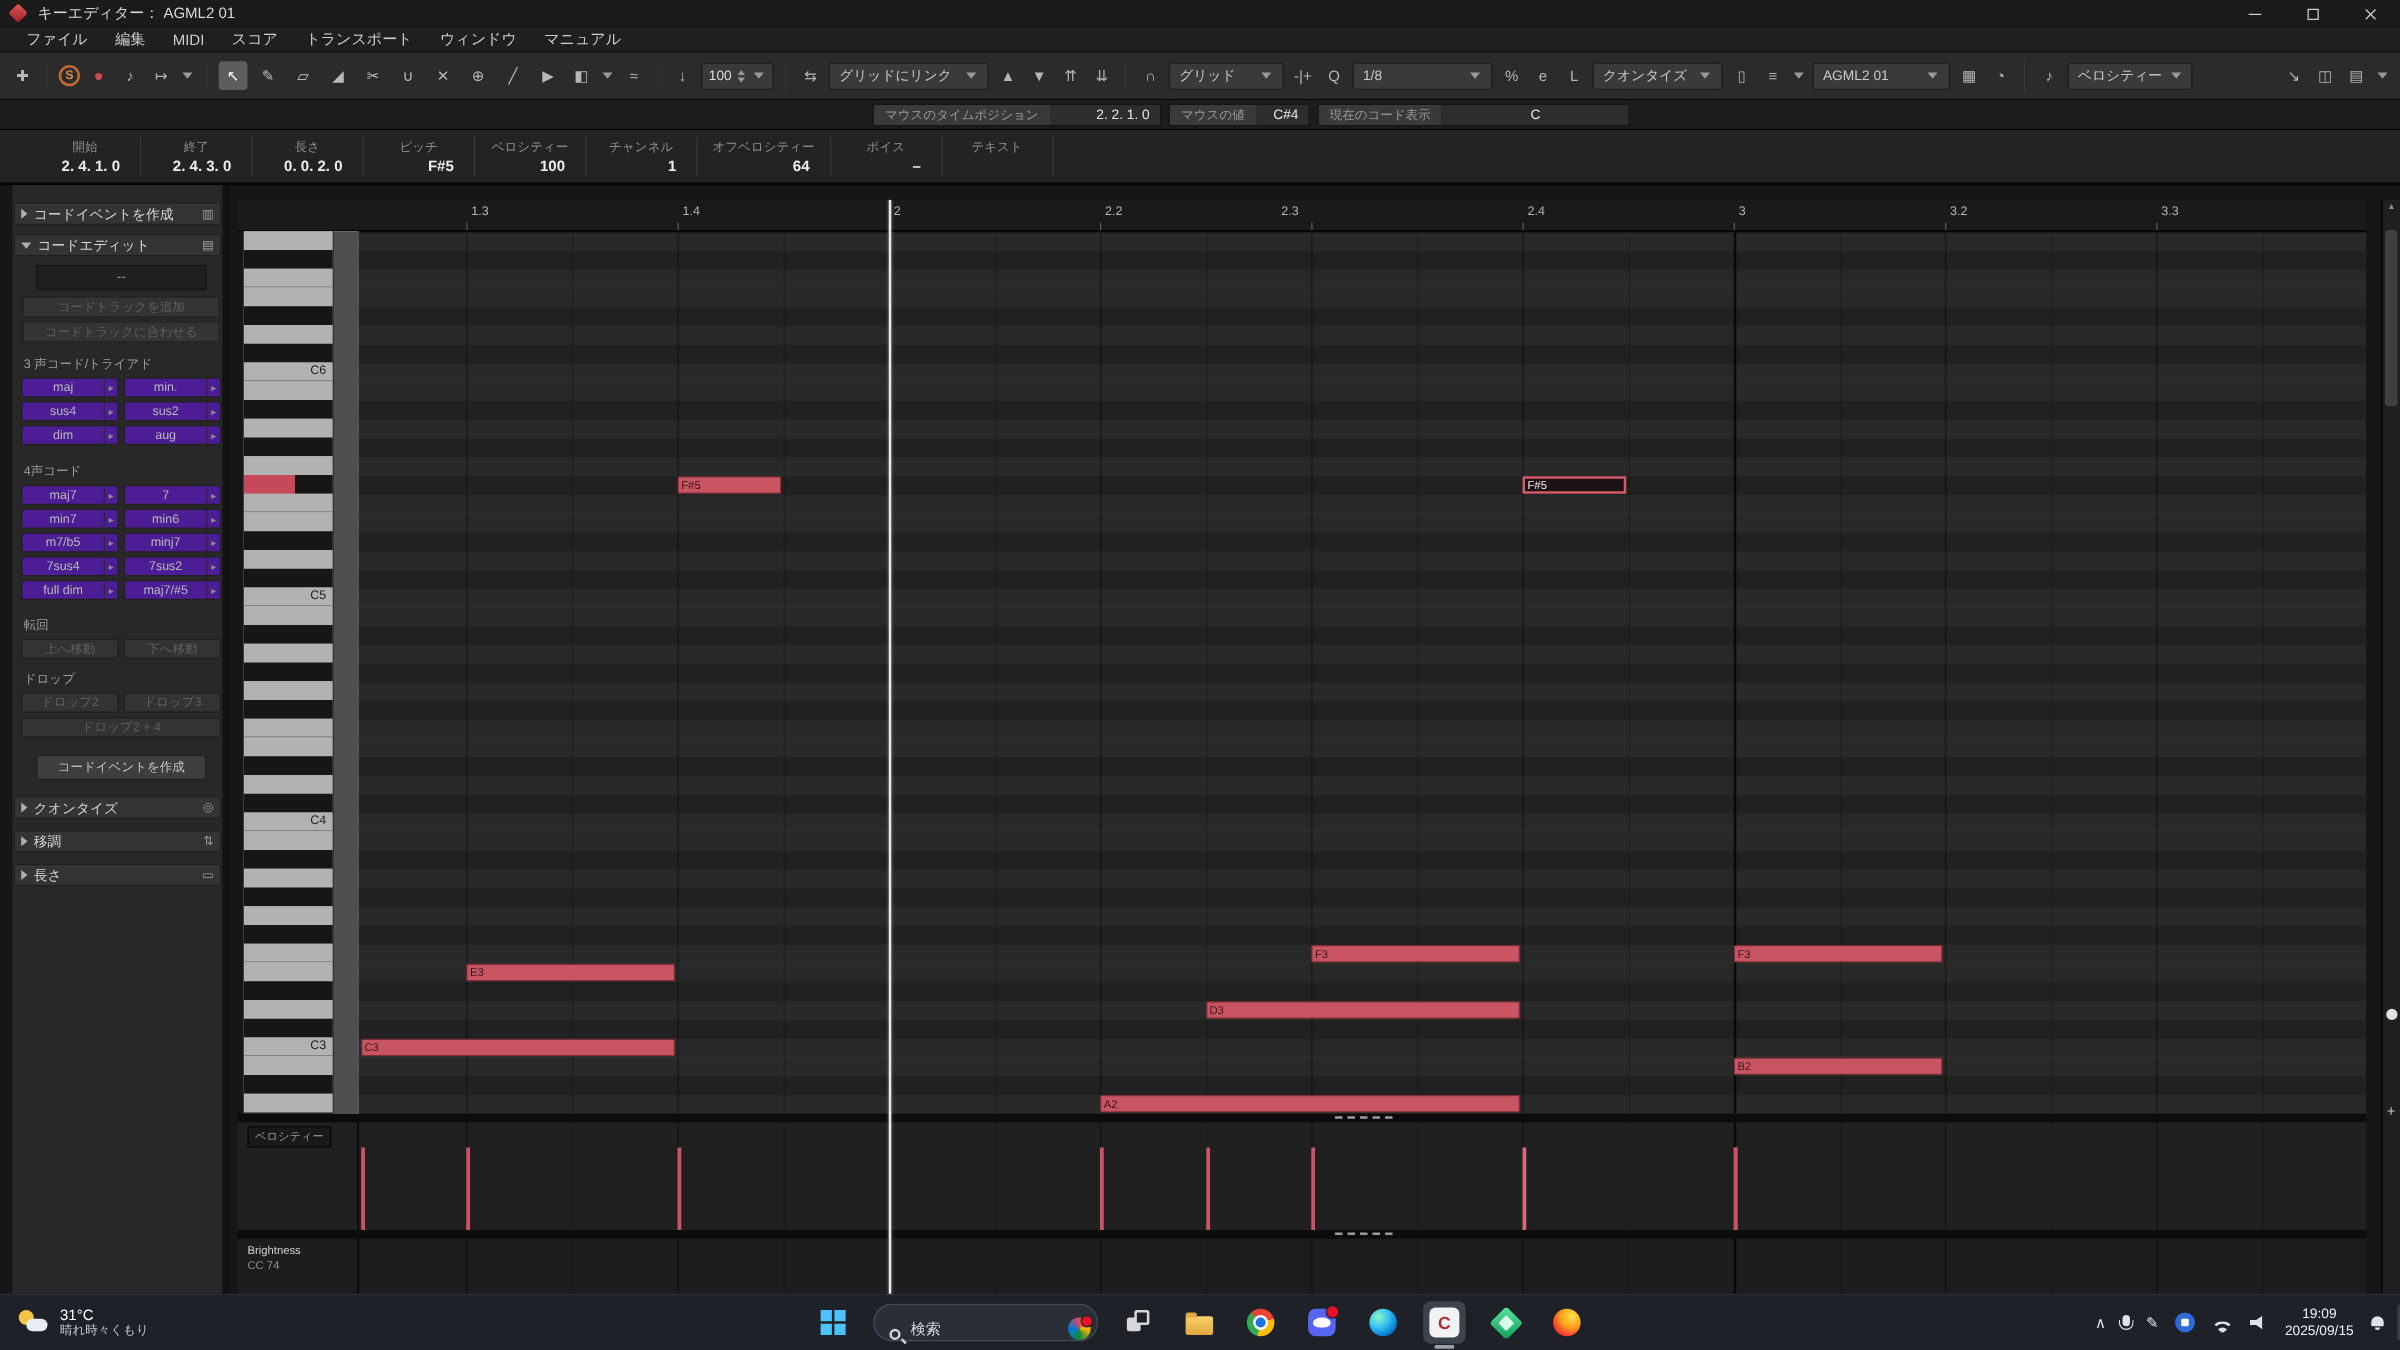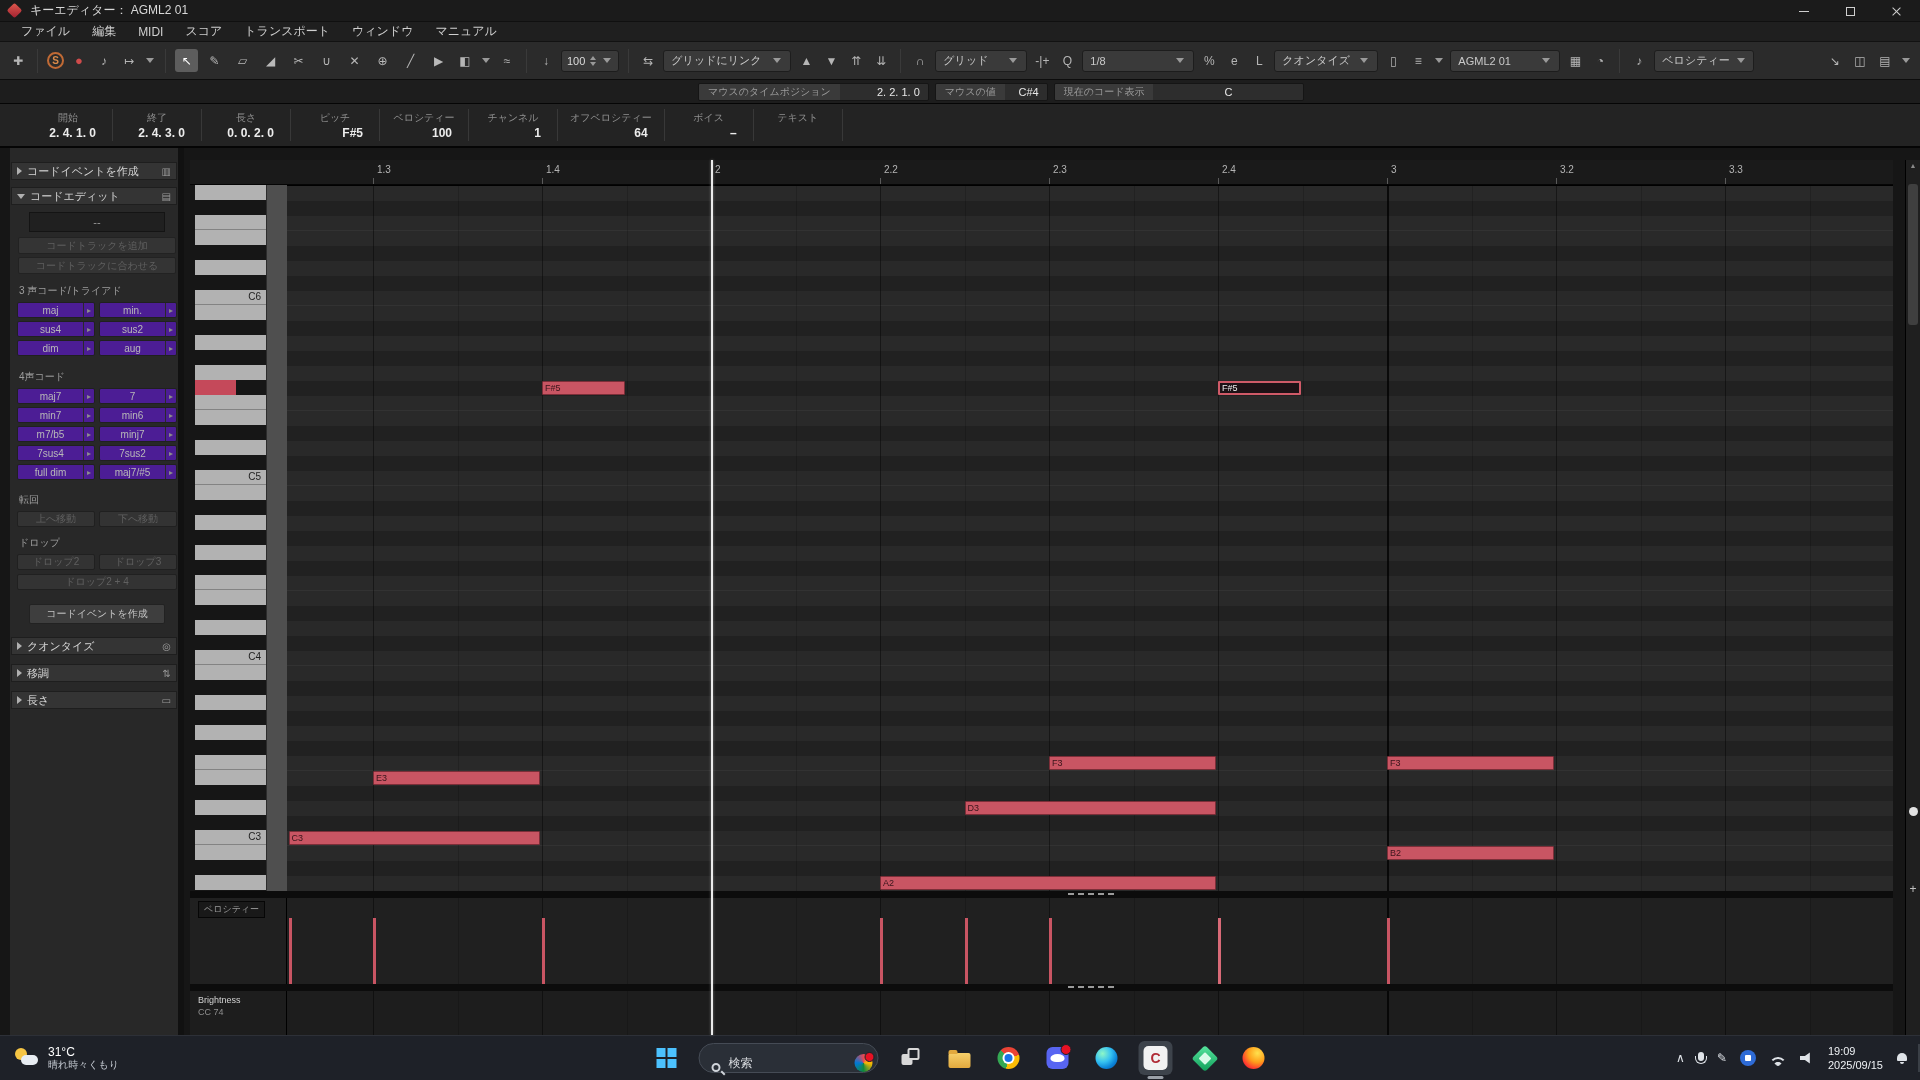--- a/index.html
+++ b/index.html
@@ -143,21 +143,21 @@
 .mic{width:6px;height:9px;background:#dfe3e8;border-radius:3px;position:relative;margin-bottom:3px}
 .mic::after{content:"";position:absolute;left:-3px;top:4px;width:10px;height:7px;border:1.5px solid #dfe3e8;border-top:none;border-radius:0 0 6px 6px}
 .bluedot{width:16px;height:16px;border-radius:50%;background:#2e6bd6;position:relative}
 .bluedot::after{content:"";position:absolute;left:5px;top:5px;width:6px;height:6px;background:#fff;border-radius:1px}
 .wifi{width:18px;height:13px;position:relative}
 .wifi i{position:absolute;border:2px solid transparent;border-top-color:#dfe3e8;border-radius:50%}
 .wifi .a1{left:0;bottom:-10px;width:18px;height:18px}
 .wifi .a2{left:4px;bottom:-7px;width:10px;height:10px}
 .wifi .a3{left:7px;bottom:-1px;width:4px;height:4px;background:#dfe3e8;border:none;border-radius:50%}
 .vol{width:15px;height:12px;background:#dfe3e8;clip-path:polygon(0 33%,33% 33%,66% 5%,66% 95%,33% 67%,0 67%);position:relative}
-.clock{text-align:left;font-size:11px;line-height:1.3;color:#eef1f4}
+.clock{text-align:center;font-size:11px;line-height:1.3;color:#eef1f4}
 .bellw{width:12px;height:12px;position:relative}
 .bellw::before{content:"";position:absolute;left:1px;top:1px;width:10px;height:8px;background:#dfe3e8;border-radius:5px 5px 1px 1px}
 .bellw::after{content:"";position:absolute;left:4px;bottom:0;width:4px;height:2px;background:#dfe3e8;border-radius:0 0 2px 2px}
 .peek{position:absolute;right:0;top:8px;bottom:8px;width:2px;background:#3a3f46}
 </style>
 </head>
 <body>
 
 <div class="app">
 
@@ -452,21 +452,21 @@
     <div class="editor">
       <div class="ruler">
           <div class="ruler-tick" style="left: 187px;">1.3</div>
           <div class="ruler-mark" style="left: 183px;"></div>
           <div class="ruler-tick" style="left: 356px;">1.4</div>
           <div class="ruler-mark" style="left: 352px;"></div>
           <div class="ruler-tick" style="left: 525px;">2</div>
           <div class="ruler-mark" style="left: 521px;"></div>
           <div class="ruler-tick" style="left: 694px;">2.2</div>
           <div class="ruler-mark" style="left: 690px;"></div>
-          <div class="ruler-tick" style="left: 863px;">2.3</div>
+          <div class="ruler-tick" style="left: 835px;">2.3</div>
           <div class="ruler-mark" style="left: 859px;"></div>
           <div class="ruler-tick" style="left: 1032px;">2.4</div>
           <div class="ruler-mark" style="left: 1028px;"></div>
           <div class="ruler-tick" style="left: 1201px;">3</div>
           <div class="ruler-mark" style="left: 1197px;"></div>
           <div class="ruler-tick" style="left: 1370px;">3.2</div>
           <div class="ruler-mark" style="left: 1366px;"></div>
           <div class="ruler-tick" style="left: 1539px;">3.3</div>
           <div class="ruler-mark" style="left: 1535px;"></div>
         </div>

